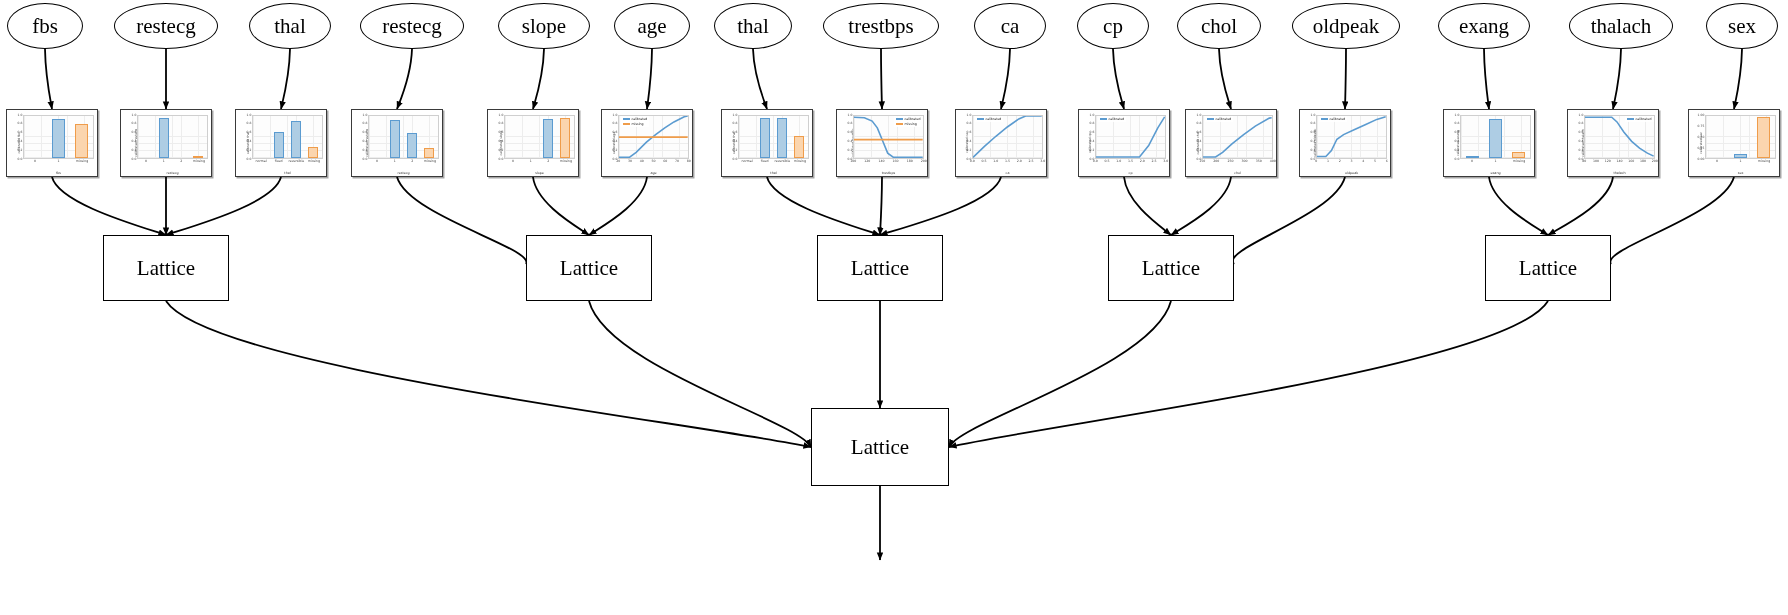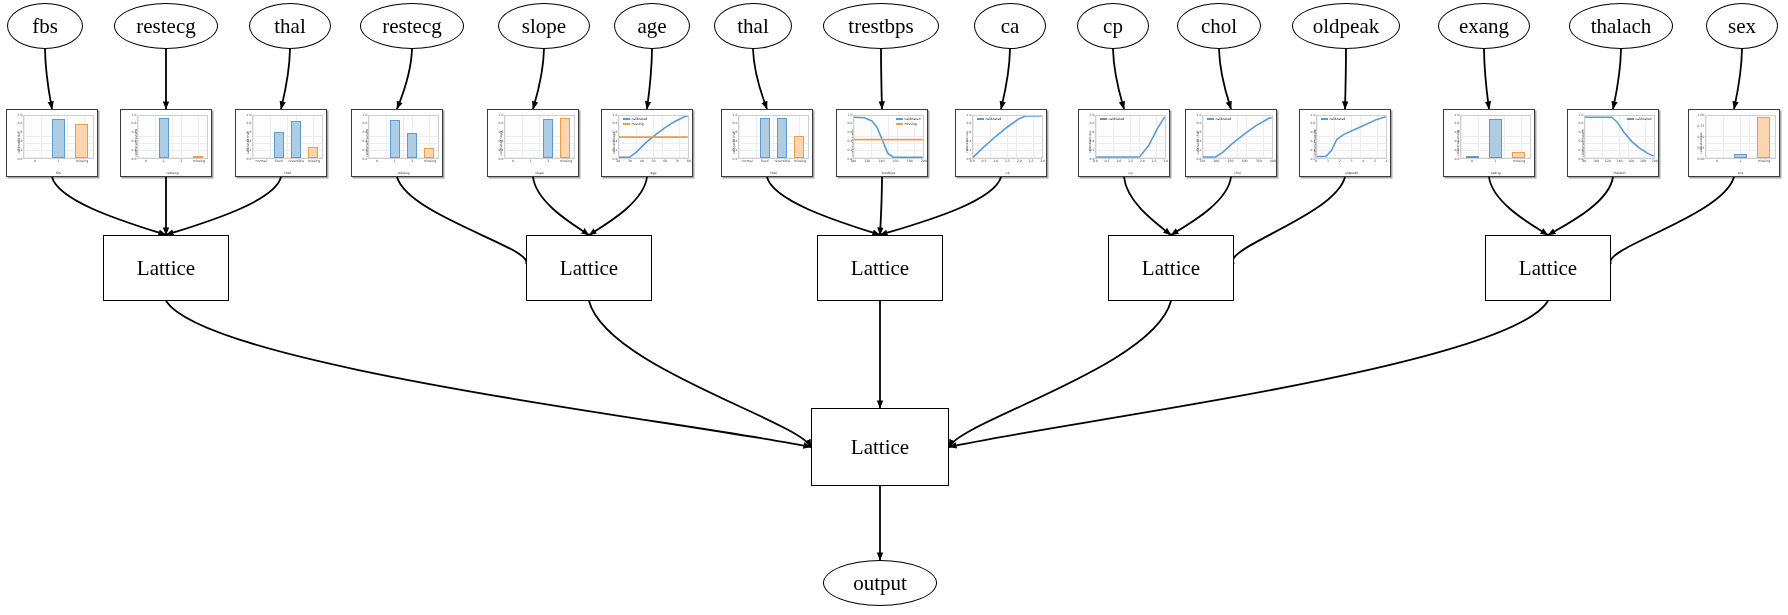--- a/index.html
+++ b/index.html
@@ -609,16 +609,13 @@
     </div>
     <div class="node-box" style="left: 1108px; top: 235px; width: 126px; height: 66px;">
       <span>Lattice</span>
     </div>
     <div class="node-box" style="left: 1485px; top: 235px; width: 126px; height: 66px;">
       <span>Lattice</span>
     </div>
     <div class="node-box" style="left: 811px; top: 408px; width: 138px; height: 78px;">
       <span>Lattice</span>
     </div>
-    <div class="node-ellipse" style="left: 823px; top: 560px; width: 114px; height: 46px;">
-      <span>output</span>
-    </div>
   </div>
 
 </body></html>

